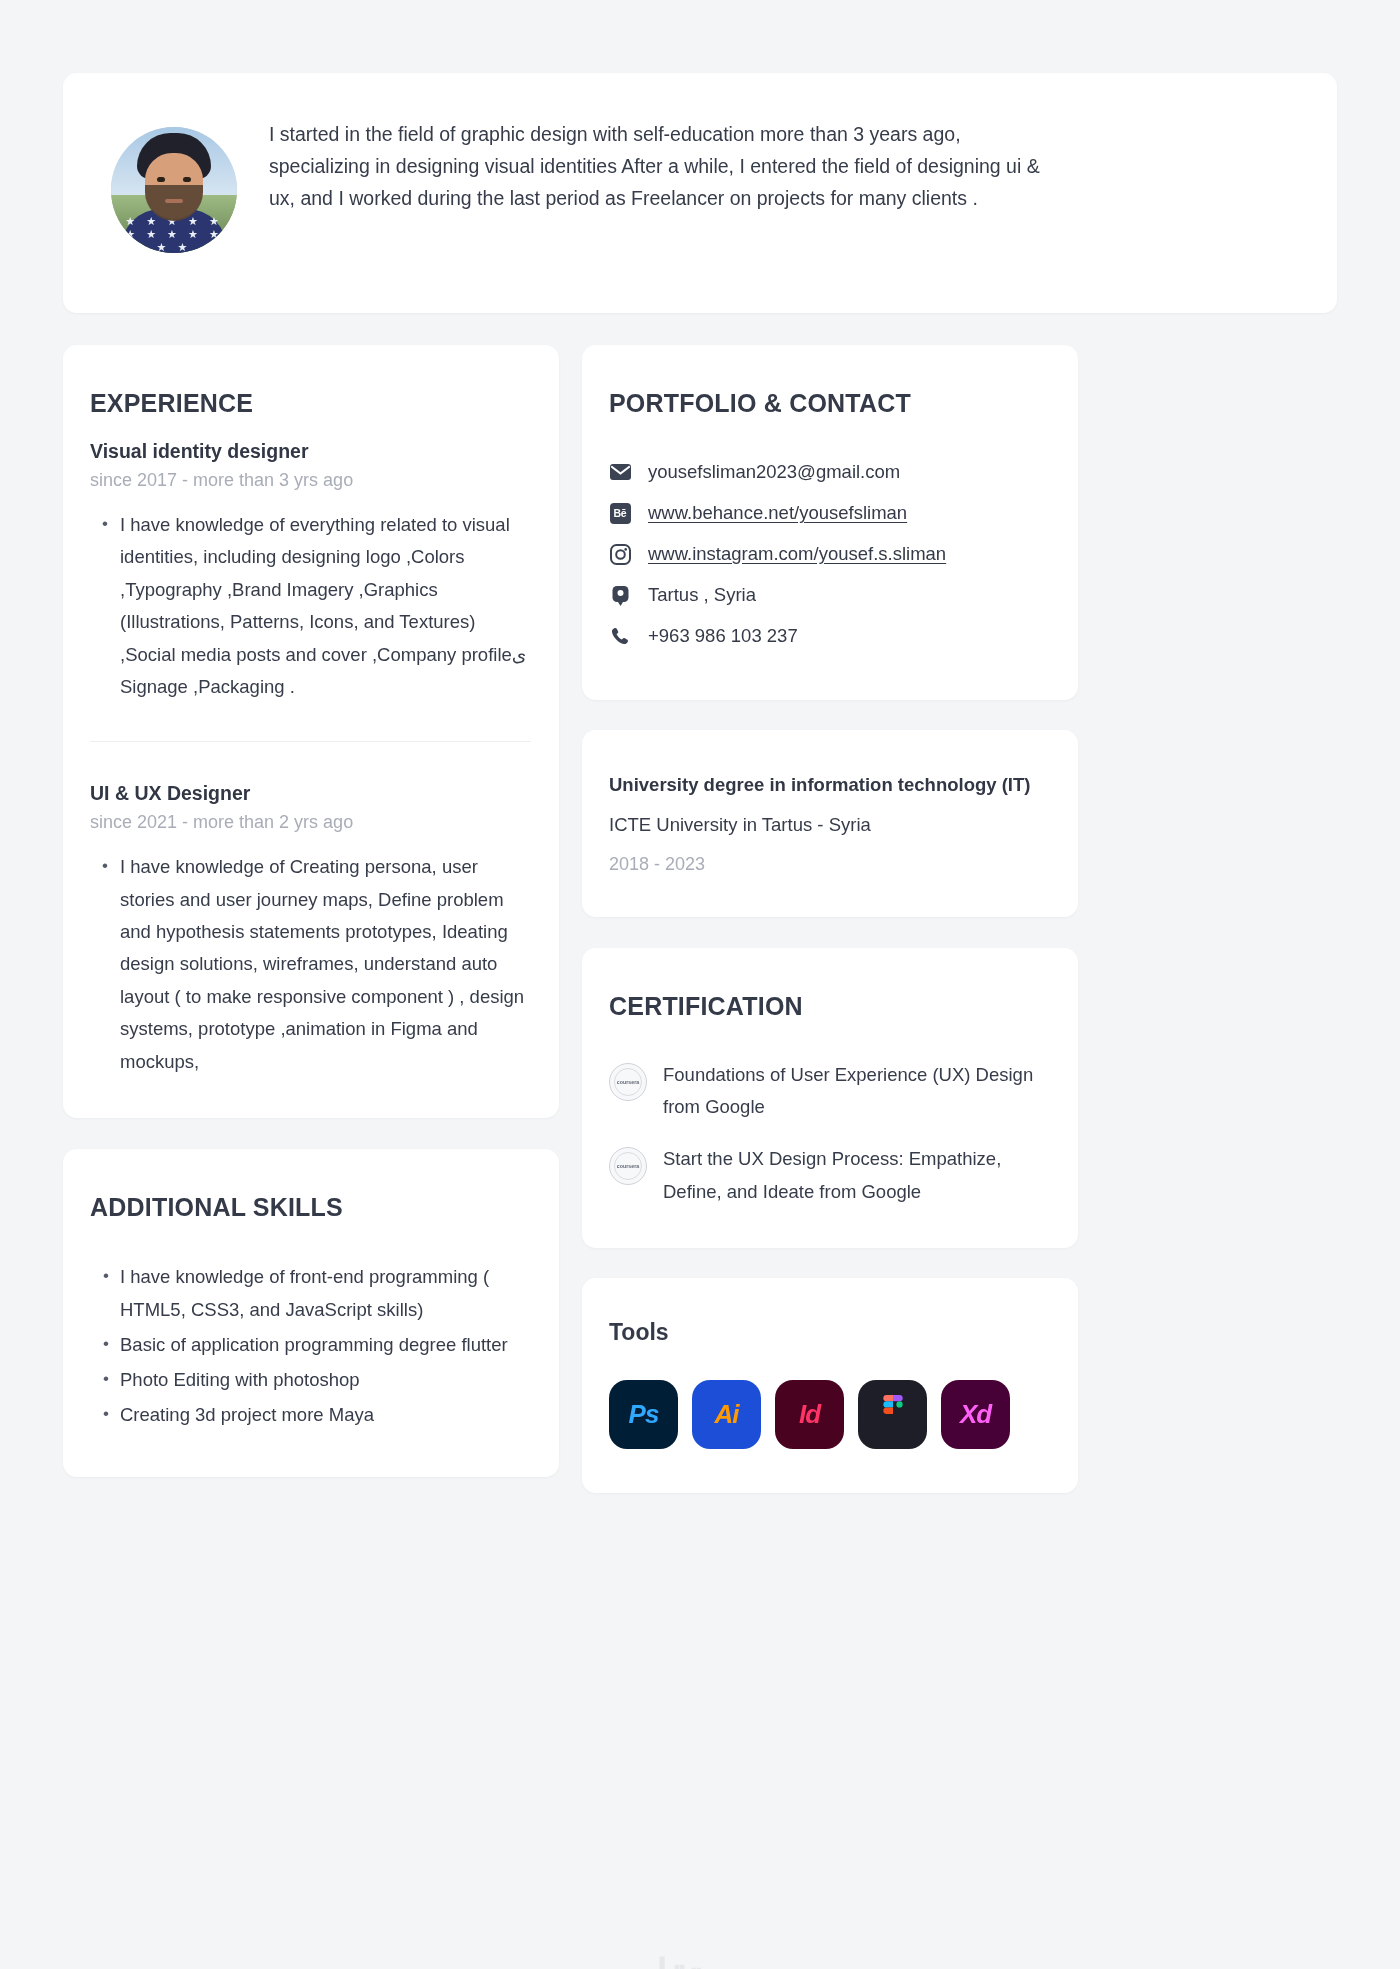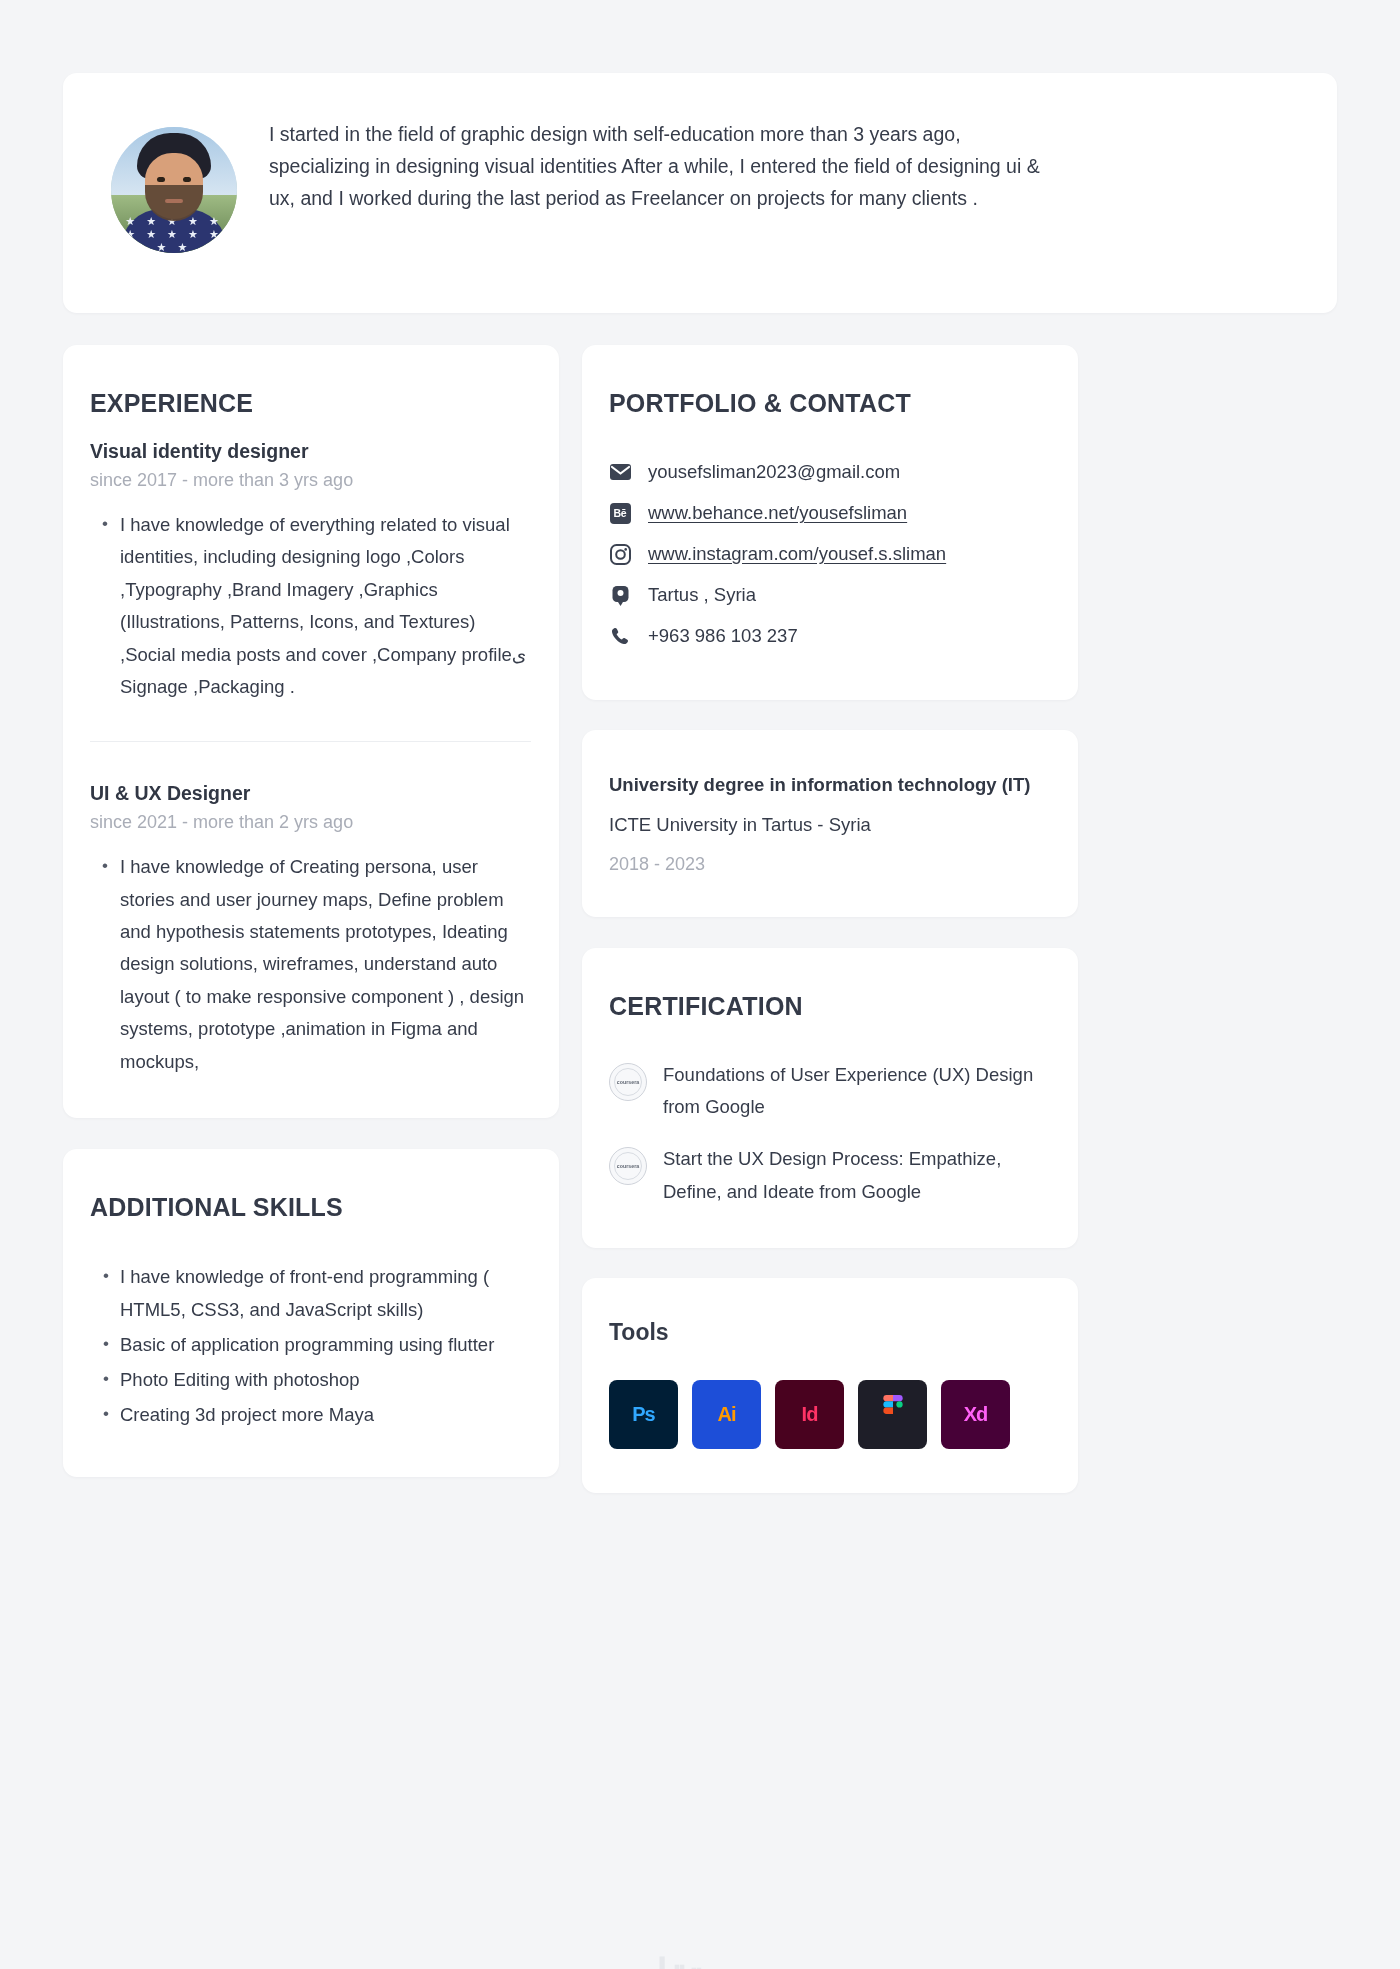--- a/index.html
+++ b/index.html
@@ -211,23 +211,23 @@
     font-size: 5.2px; font-weight: 700; color: #5f6672;
     letter-spacing: 0.1px; position: relative; z-index:1;
   }
   .cert-text { font-size: 18.5px; line-height: 1.74; color: #363c4a; }
 
   
   .tools-card { margin-top: 30px; padding: 41px 28px 44px 27px; }
   .tools-title { font-size: 23px; font-weight: 700; color: #343a48; margin-bottom: 34px; }
   .tool-row { display: flex; gap: 14px; }
   .tool {
-    width: 69px; height: 69px; border-radius: 8px;
+    width: 69px; height: 69px; border-radius: 18px;
     display: flex; align-items: center; justify-content: center;
-    font-size: 20px; font-weight: 700; letter-spacing: -1px;
+    font-size: 26px; font-weight: 700; letter-spacing: -1px; font-style: italic;
   }
 
   
   .watermark {
     position: absolute;
     left: 0; right: 0;
     bottom: 46px;
     text-align: center;
     pointer-events: none;
   }
@@ -285,21 +285,21 @@
           <ul class="bullets">
             <li>I have knowledge of  Creating persona, user stories and user journey maps, Define problem and hypothesis statements prototypes, Ideating design solutions, wireframes, understand auto layout ( to make responsive component ) , design systems, prototype ,animation in Figma and mockups,</li>
           </ul>
         </div>
       </div>
 
       <div class="card skills-card">
         <div class="section-title">ADDITIONAL SKILLS</div>
         <ul class="skills">
           <li>I have knowledge of front-end programming ( HTML5, CSS3, and JavaScript skills)</li>
-          <li>Basic of application programming using flutter</li>
+          <li>Basic of application programming degree flutter</li>
           <li>Photo Editing with photoshop</li>
           <li>Creating 3d project more Maya</li>
         </ul>
       </div>
 
     </div>
 
     <div class="col-right">
 
       <div class="card contact-card">

